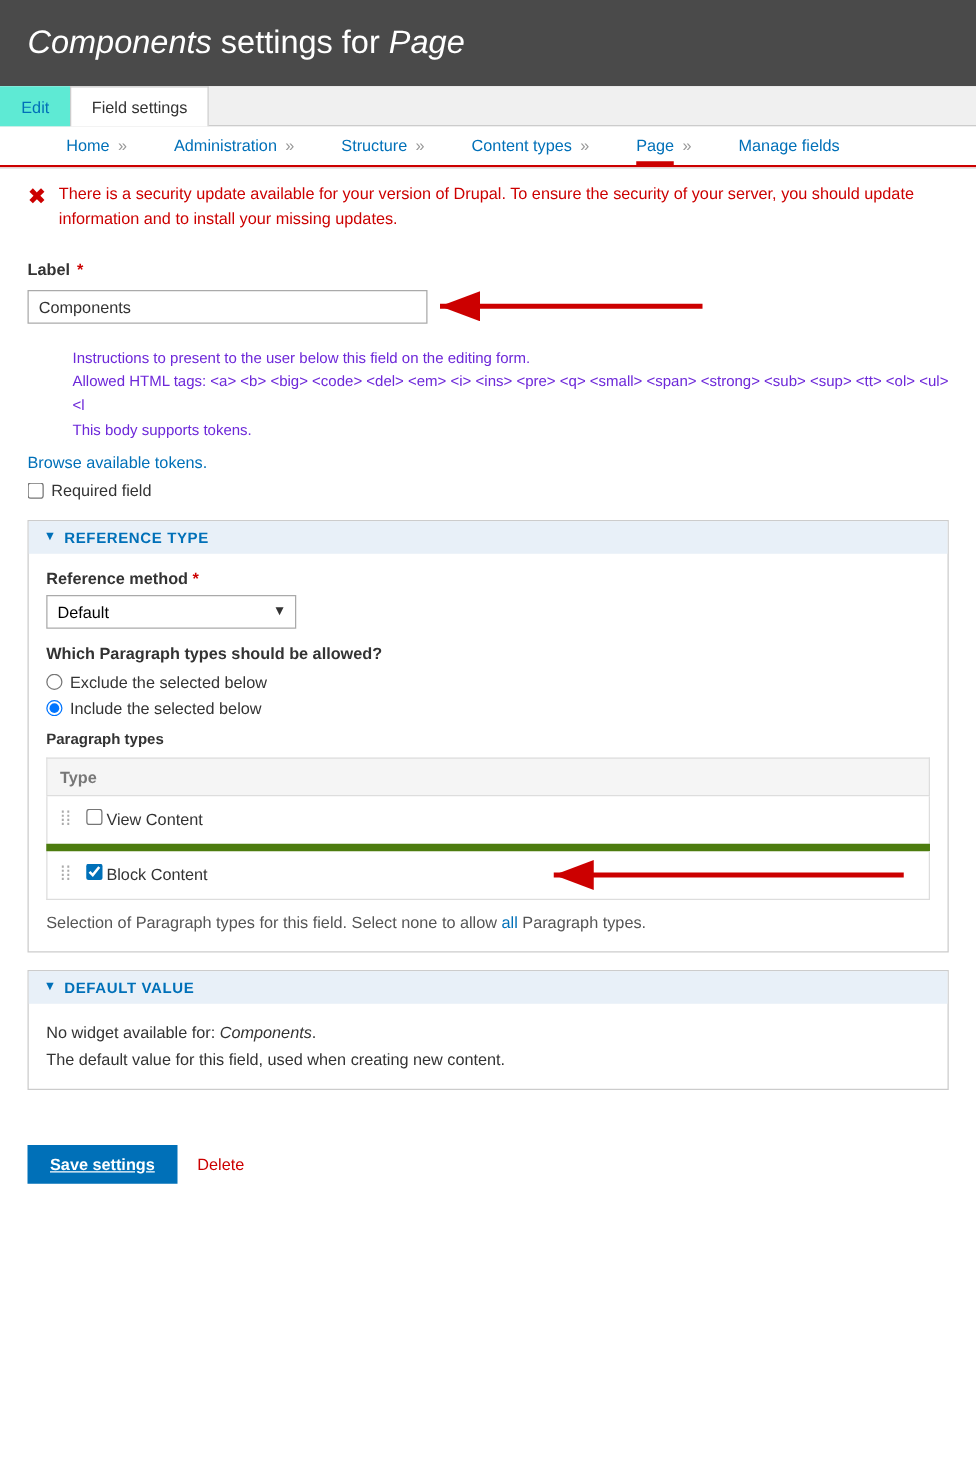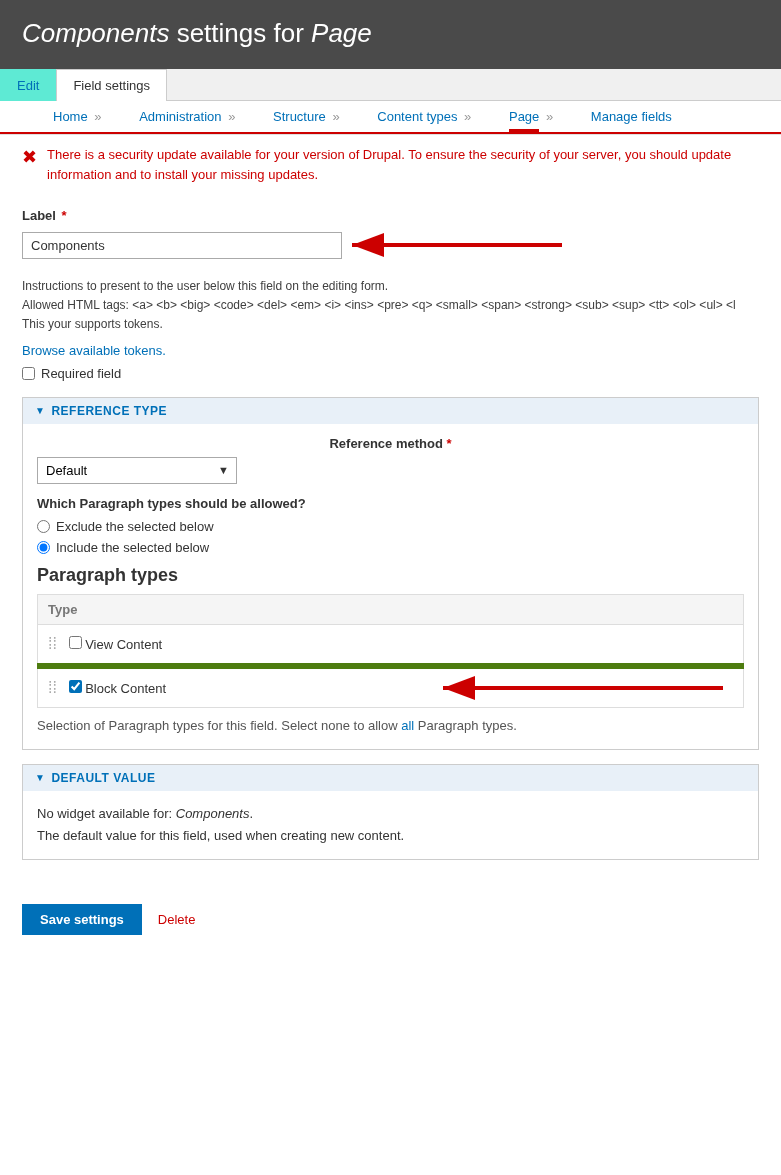--- a/index.html
+++ b/index.html
@@ -121,23 +121,24 @@
       width: 100%;
       height: 80px;
       padding: 6px 8px;
       border: 1px solid #aaa;
       font-size: 13px;
       color: #555;
       resize: vertical;
     }
     .field-instructions {
       font-size: 12px;
-      color: #404040;
+      color: #6d28d9;
       margin-top: 4px;
       line-height: 1.6;
+      margin-left: 36px;
     }
 
     
     .browse-tokens {
       color: #0070b8;
       font-size: 13px;
       cursor: pointer;
       text-decoration: none;
       display: inline-block;
       margin: 8px 0;
@@ -179,21 +180,20 @@
     }
     .section-body {
       padding: 12px 14px;
     }
 
     
     .ref-method-label {
       font-size: 13px;
       font-weight: bold;
       margin-bottom: 6px;
-      text-align: center;
     }
     .ref-method-label .required { color: #c00; }
     .select-wrapper {
       position: relative;
       display: inline-block;
     }
     .select-wrapper select {
       width: 200px;
       padding: 5px 30px 5px 8px;
       border: 1px solid #aaa;
@@ -222,21 +222,21 @@
       display: flex;
       align-items: center;
       gap: 6px;
       margin-bottom: 6px;
     }
     .radio-row input[type="radio"] { cursor: pointer; }
     .radio-row label { font-size: 13px; }
 
     
     .para-types-label {
-      font-size: 18px;
+      font-size: 12px;
       font-weight: bold;
       margin: 10px 0 8px 0;
     }
     .para-table {
       width: 100%;
       border-collapse: collapse;
       border: 1px solid #ddd;
     }
     .para-table th {
       background: #f5f5f5;
@@ -285,20 +285,21 @@
       align-items: center;
     }
     .btn-save {
       background: #0070b8;
       color: #fff;
       border: none;
       padding: 8px 18px;
       font-size: 13px;
       cursor: pointer;
       font-weight: bold;
+      text-decoration: underline;
     }
     .btn-delete {
       background: none;
       border: none;
       color: #c00;
       font-size: 13px;
       cursor: pointer;
       text-decoration: none;
     }
 
@@ -361,21 +362,21 @@
       </svg>
     </div>
   </div>
 
   
 
   
   <div class="field-instructions">
     <div>Instructions to present to the user below this field on the editing form.</div>
     <div>Allowed HTML tags: &lt;a&gt; &lt;b&gt; &lt;big&gt; &lt;code&gt; &lt;del&gt; &lt;em&gt; &lt;i&gt; &lt;ins&gt; &lt;pre&gt; &lt;q&gt; &lt;small&gt; &lt;span&gt; &lt;strong&gt; &lt;sub&gt; &lt;sup&gt; &lt;tt&gt; &lt;ol&gt; &lt;ul&gt; &lt;l</div>
-    <div>This your supports tokens.</div>
+    <div>This body supports tokens.</div>
   </div>
 
   
   <a href="#" class="browse-tokens">Browse available tokens.</a>
 
   
   <div class="checkbox-row">
     <input type="checkbox" id="required-field" style="">
     <label for="required-field">Required field</label>
   </div>

